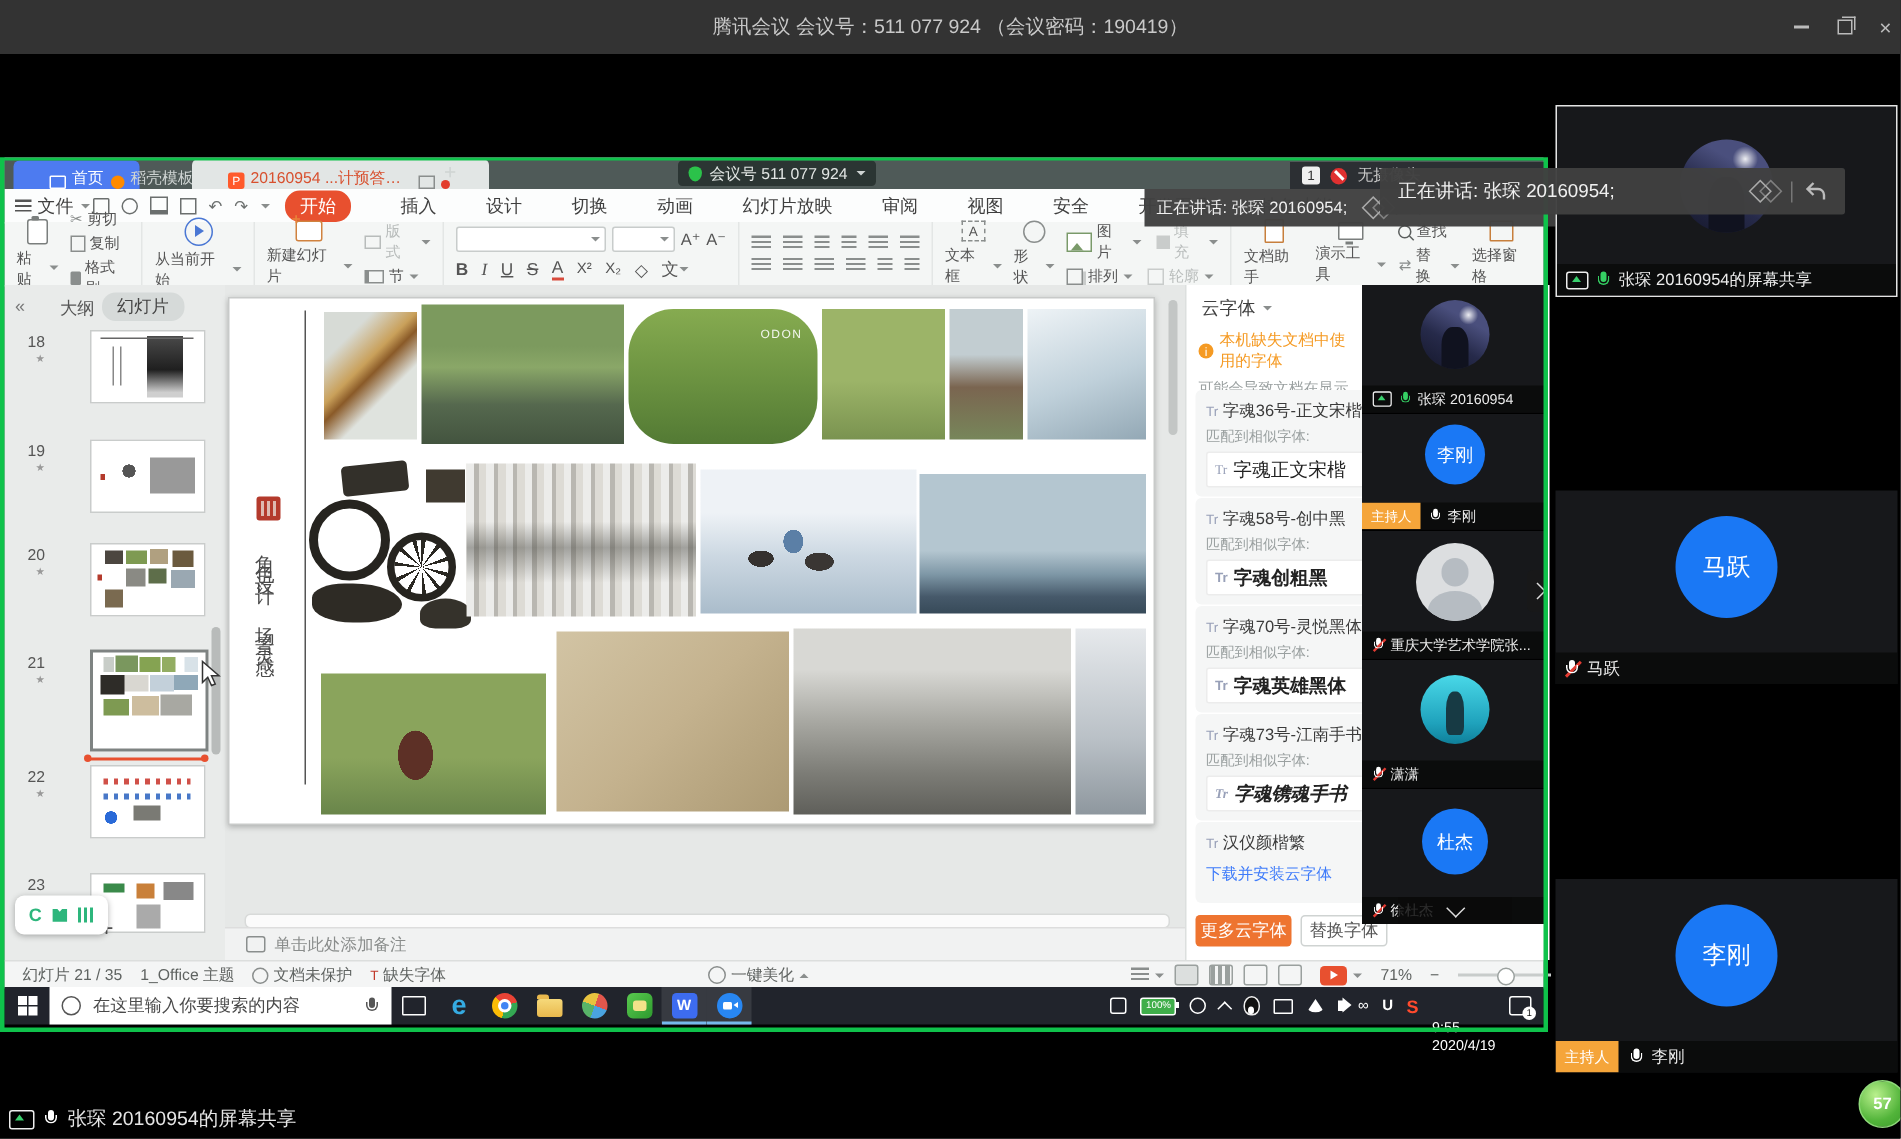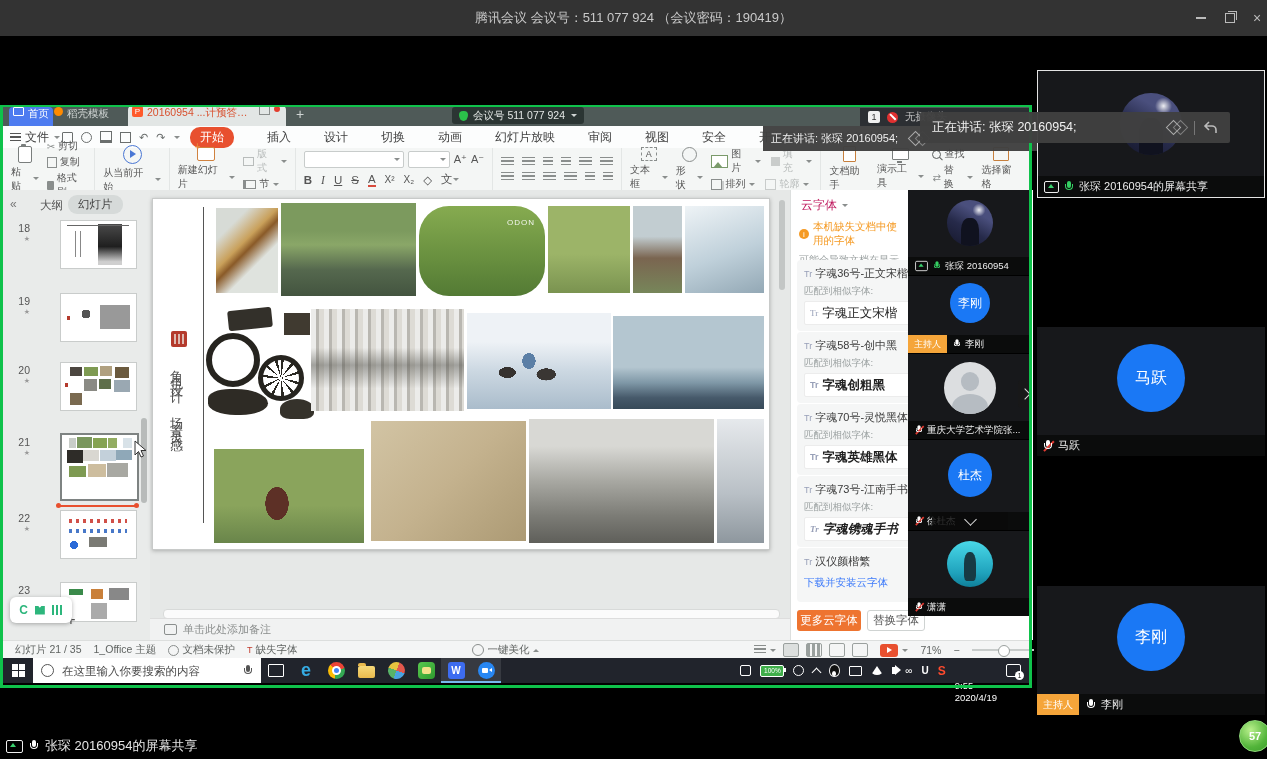--- a/index.html
+++ b/index.html
@@ -16,21 +16,21 @@
   .minbar{width:10px;height:2px;background:#bbb;}
   .maxbox{width:8px;height:8px;border:1px solid #bbb;position:relative;}
   .maxbox::before{content:"";position:absolute;left:2px;top:-3px;width:8px;height:8px;border:1px solid #bbb;border-bottom:none;border-left:none;}
 
   
   .gb{background:#0fc24b;z-index:6;}
 
   
   #wpsbg{left:3px;top:105px;width:1026px;height:553px;background:#f4f6f5;}
   #tabbar{left:3px;top:105px;width:1026px;height:21px;background:#4f5a58;}
-  .wtab{height:19px;border-radius:4px 4px 0 0;display:flex;align-items:flex-start;gap:4px;padding:0 4px;font-size:10.5px;}
+  .wtab{height:19px;border-radius:4px 4px 0 0;display:flex;align-items:flex-end;gap:4px;padding:0 24px;font-size:10.5px;}
   #menubar{left:3px;top:126px;width:1026px;height:22px;background:#fcfdfd;border-bottom:1px solid #e8eae9;}
   .menu-item{font-size:12px;color:#3f3f3f;flex:none;}
   .menu-pill{background:#e8502f;color:#fff;padding:2px 10px;border-radius:10px;}
   #ribbon{left:3px;top:148px;width:1026px;height:42px;background:#f4f6f5;border-bottom:1px solid #dadedd;}
   .rgroup{display:flex;align-items:center;gap:8px;padding:0 8px;height:42px;border-right:1px solid #e3e6e5;}
   .rbig{display:flex;flex-direction:column;align-items:center;justify-content:center;gap:2px;font-size:10px;color:#555;}
   .rsmall{display:flex;align-items:center;gap:3px;font-size:10px;color:#555;}
   .rcol{display:flex;flex-direction:column;justify-content:center;gap:2px;}
   .dis{color:#b8bcbb !important;}
   .caret{display:inline-block;width:0;height:0;border-left:3px solid transparent;border-right:3px solid transparent;border-top:3.5px solid #8a8e8d;margin-left:1px;}
@@ -496,21 +496,21 @@
   <div class="abs" style="left:779px;top:200px;width:6px;height:90px;background:#c3c6c5;border-radius:3px;"></div>
   <div class="abs" style="left:163px;top:609px;width:615px;height:8px;background:#fbfbfb;border:1px solid #d8dad9;border-radius:4px;"></div>
 
   <div class="abs fx" style="left:150px;top:618px;width:640px;height:22px;background:#f1f2f2;border-top:1px solid #ddd;gap:6px;padding-left:14px;box-sizing:border-box;">
     <span style="width:11px;height:9px;border:1.2px solid #8a8e8d;border-radius:2px;"></span>
     <span style="font-size:11px;color:#8a8d8c;">单击此处添加备注</span>
   </div>
 
   <div class="abs" id="fontpanel">
     <div class="fx" style="margin:7px 0 0 10px;gap:4px;">
-      <span style="font-size:12px;color:#be185d;">云字体</span>
+      <span style="font-size:12px;color:#404040;">云字体</span>
       <span class="caret"></span>
     </div>
     <div style="margin:6px 8px 0;width:108px;">
       <div class="fx" style="gap:4px;">
         <span style="width:10px;height:10px;border-radius:50%;background:#f59a23;color:#fff;font-size:8px;display:flex;align-items:center;justify-content:center;flex:none;">i</span>
         <span style="font-size:10.5px;color:#f59a23;">本机缺失文档中使用的字体</span>
       </div>
       <div style="font-size:10px;color:#9aa0a0;margin-top:4px;line-height:1.5;">
         <span>可能会导致文档在显示或打印时</span><br>
         <span>体或替换为其他字体</span>
@@ -702,42 +702,42 @@
     </div>
     <div class="tile" style="height:85px;border-top:1px solid #000;">
       <span class="av-sil" style="left:36px;top:8px;width:52px;height:52px;"></span>
       <div class="vlabel" style="height:18px;font-size:9.5px;gap:3px;">
         <span class="mic muted" style="transform:scale(.8);">
             <i></i>
           </span>
         <span class="ell">重庆大学艺术学院张...</span>
       </div>
     </div>
+    <div class="tile" style="height:85px;border-top:1px solid #000;">
+      <span class="av-p2" style="left:39px;top:10px;width:46px;height:46px;"></span>
+      <div class="vlabel" style="height:18px;font-size:9.5px;gap:3px;">
+        <span class="mic muted" style="transform:scale(.8);">
+            <i></i>
+          </span>
+        <span>潇潇</span>
+      </div>
+    </div>
     <div class="tile" style="height:90px;border-top:1px solid #000;">
       <span class="avb" style="left:40px;top:13px;width:44px;height:44px;font-size:12px;">
           <span>杜杰</span>
         </span>
       <div class="vlabel" style="height:18px;font-size:9.5px;gap:3px;">
         <span class="mic muted" style="transform:scale(.8);">
             <i></i>
           </span>
         <span>徐杜杰</span>
       </div>
       <div style="position:absolute;left:24px;bottom:0;width:76px;height:18px;background:rgba(10,10,10,.85);display:flex;align-items:center;justify-content:center;">
           <span class="chevdown"></span>
         </div>
-    </div>
-    <div class="tile" style="height:85px;border-top:1px solid #000;">
-      <span class="av-p2" style="left:39px;top:10px;width:46px;height:46px;"></span>
-      <div class="vlabel" style="height:18px;font-size:9.5px;gap:3px;">
-        <span class="mic muted" style="transform:scale(.8);">
-            <i></i>
-          </span>
-        <span>潇潇</span>
-      </div>
     </div>
   </div>
   <div class="abs" style="left:1018px;top:380px;width:14px;height:28px;background:rgba(25,25,25,.85);border-radius:4px 0 0 4px;display:flex;align-items:center;justify-content:center;z-index:5;">
       <span class="chevright"></span>
     </div>
 
   <div class="abs tile" style="left:1037px;top:68px;width:228px;height:128px;border:1px solid #e4e4e4;box-sizing:border-box;z-index:7;">
     <span class="av-p1" style="left:82px;top:22px;width:62px;height:62px;"></span>
     <div class="vlabel">
       <span class="scricon"></span>

